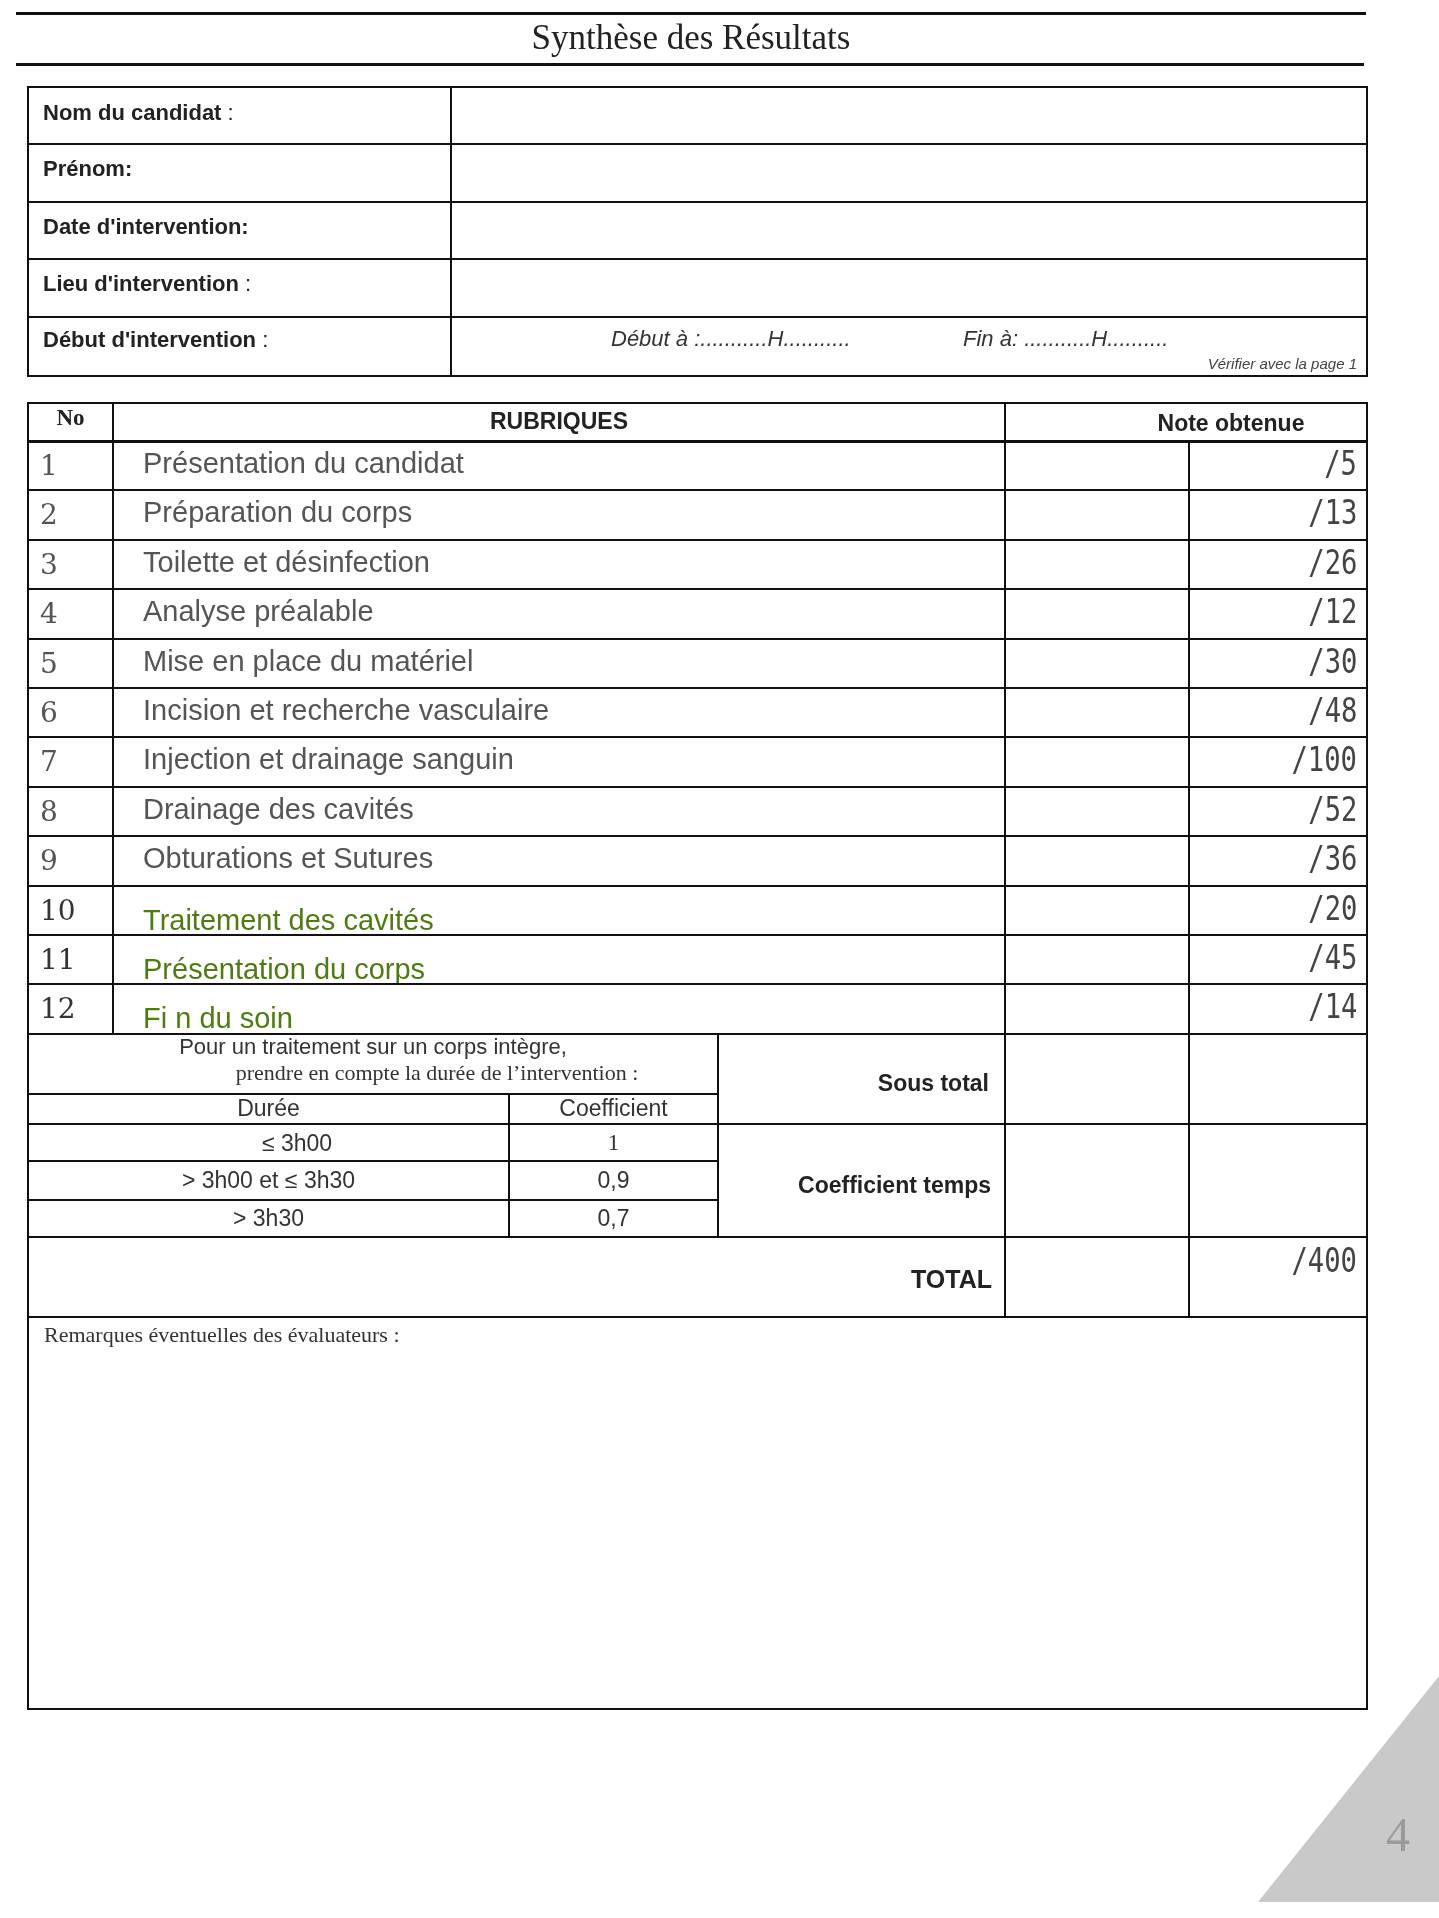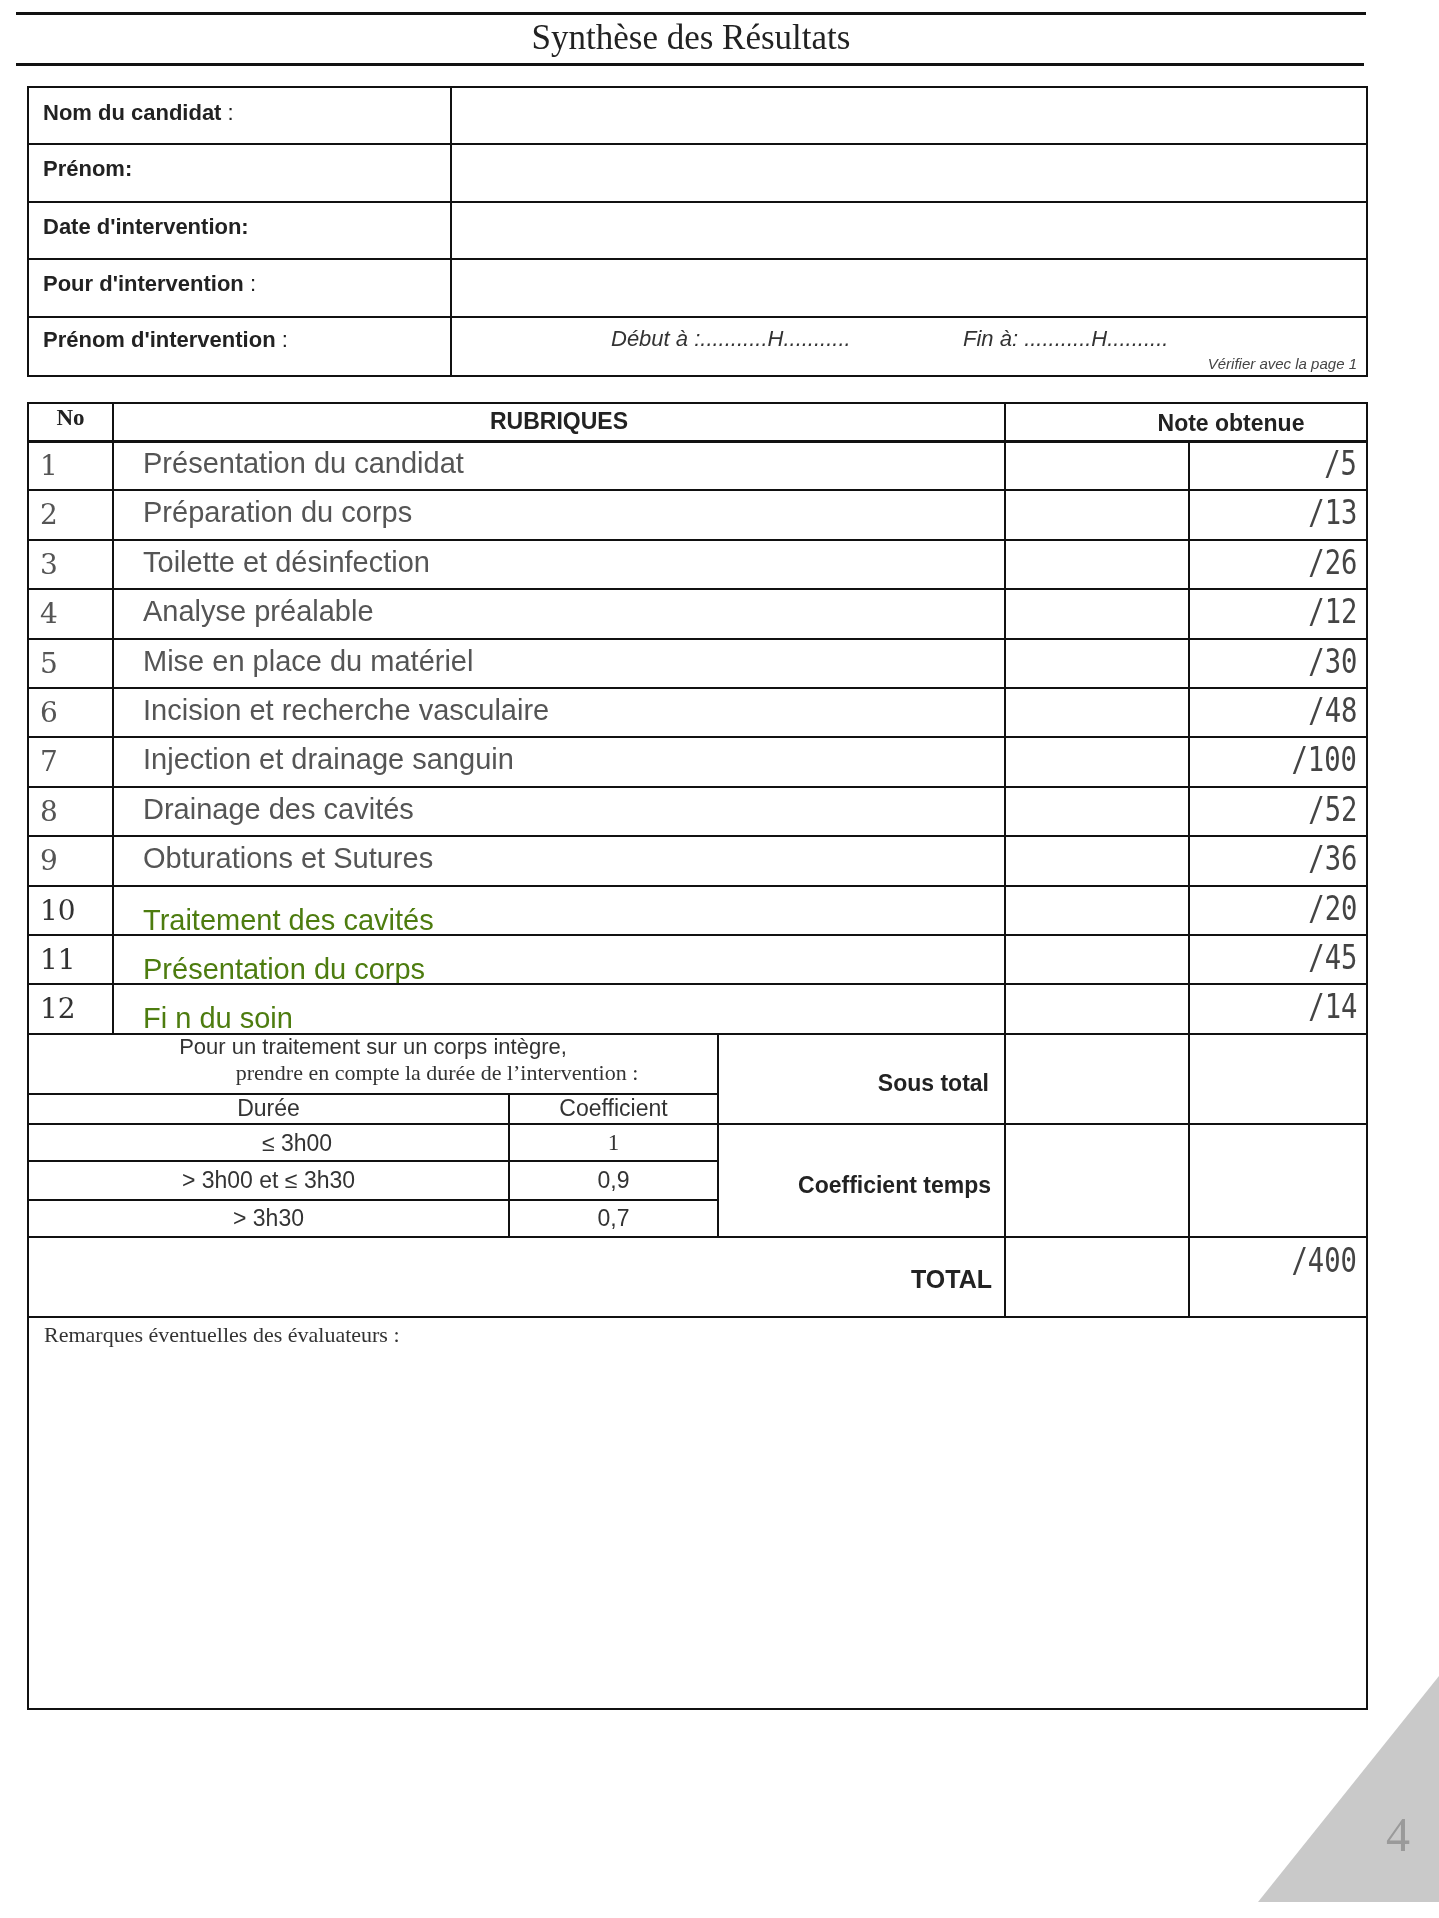--- a/index.html
+++ b/index.html
@@ -41,24 +41,24 @@
 
 <div class="lbl" style="left:43px; top:100px;"><span>Nom du candidat</span><span class="n"> :</span></div>
 <div class="abs" style="left:453px; top:88px; width:913px; height:55px;"></div>
 
 <div class="lbl" style="left:43px; top:156px;"><span>Prénom:</span></div>
 <div class="abs" style="left:453px; top:145px; width:913px; height:56px;"></div>
 
 <div class="lbl" style="left:43px; top:214px;"><span>Date d'intervention:</span></div>
 <div class="abs" style="left:453px; top:203px; width:913px; height:55px;"></div>
 
-<div class="lbl" style="left:43px; top:271px;"><span>Pour d'intervention</span><span class="n"> :</span></div>
+<div class="lbl" style="left:43px; top:271px;"><span>Lieu d'intervention</span><span class="n"> :</span></div>
 <div class="abs" style="left:453px; top:260px; width:913px; height:56px;"></div>
 
-<div class="lbl" style="left:43px; top:327px;"><span>Prénom d'intervention</span><span class="n"> :</span></div>
+<div class="lbl" style="left:43px; top:327px;"><span>Début d'intervention</span><span class="n"> :</span></div>
 <div class="ital" style="left:611px; top:326px;">Début à :...........H...........</div>
 <div class="ital" style="left:963px; top:326px;">Fin à: ...........H..........</div>
 <div class="small-ital" style="right:82px; top:355px;">Vérifier avec la page 1</div>
 
 <div class="abs" style="left:27px; top:402px; width:1341px; height:916px; border:2px solid #111;"></div>
 <div class="hline" style="left:27px; top:440px; width:1341px; height:3px;"></div>
 <div class="vline" style="left:112px; top:402px; height:632px;"></div>
 <div class="vline" style="left:1004px; top:402px; height:916px;"></div>
 <div class="vline" style="left:1188px; top:441px; height:877px;"></div>
 

